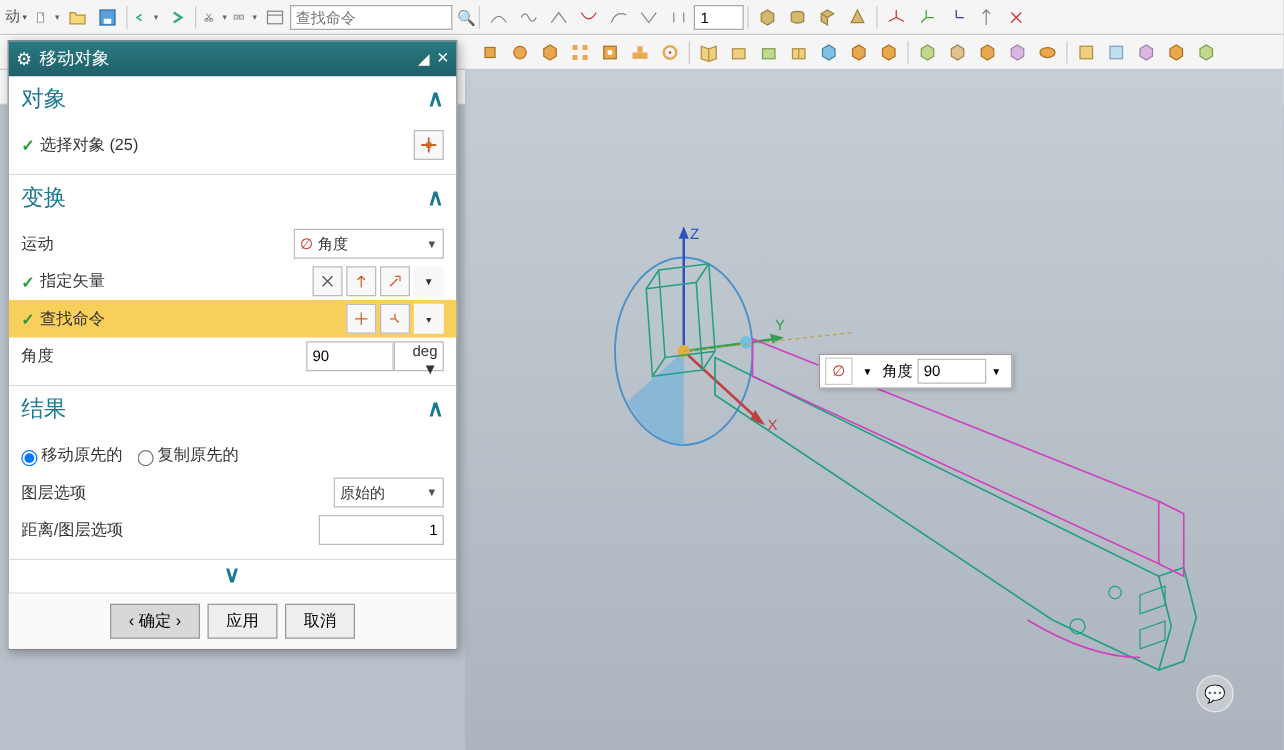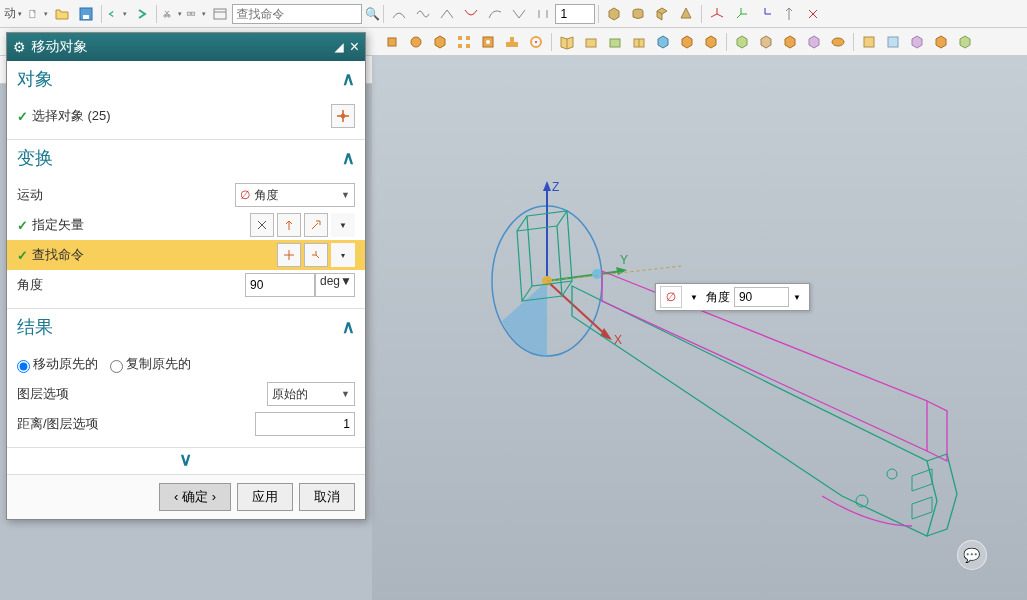--- a/index.html
+++ b/index.html
@@ -38,25 +38,25 @@
 .row.hi { background: #f8cf5a; margin: 0 -10px; padding: 0 10px; }
 .row .lbl { flex: 0 0 auto; }
 .row .chk { color: #2a9d3a; margin-right: 4px; font-weight: bold; }
 .row .fill { flex: 1; }
 .row .obtn { width: 24px; height: 24px; border: 1px solid #bbb; background: #f8f8f8; margin-left: 3px; display: flex; align-items: center; justify-content: center; font-size: 11px; cursor: pointer; }
 .row .obtn.d { border: 1px solid transparent; }
 .row .combo { width: 120px; height: 24px; border: 1px solid #bbb; background: #fff; font-size: 12px; padding: 0 4px; display: flex; align-items: center; }
 .row .combo .cv { flex: 1; }
 .row .combo .ar { font-size: 9px; color: #555; }
 .row .numin { width: 70px; height: 24px; border: 1px solid #bbb; padding: 0 4px; font-size: 12px; }
-.row .unit { width: 40px; height: 24px; border: 1px solid #bbb; background: #fff; font-size: 12px; padding: 0 4px; display: flex; align-items: flex-start; }
+.row .unit { width: 40px; height: 24px; border: 1px solid #bbb; background: #fff; font-size: 12px; padding: 0 4px; display: flex; align-items: flex-end; flex-direction: column; }
 .radio-row label { margin-right: 12px; font-size: 13px; display: flex; align-items: flex-end; }
 .radio-row input { margin-right: 3px; }
 
-.dlg-btns { display: flex; justify-content: flex-end; padding: 8px 10px; gap: 6px; background: #fafafa; }
+.dlg-btns { display: flex; justify-content: center; padding: 8px 10px; gap: 6px; background: #fafafa; }
 .dlg-btns button { padding: 4px 14px; font-size: 13px; border: 1px solid #999; background: #eee; cursor: pointer; }
 .dlg-btns .ok { background: #d8d8d8; }
 .dlg-btns .ok::before { content: '‹ '; }
 .dlg-btns .ok::after { content: ' ›'; }
 
 
 .viewport { position: absolute; left: 372px; top: 56px; right: 0; bottom: 0; background: linear-gradient(#c5cdd5, #acb4bd); overflow: hidden; }
 .viewport svg { width: 100%; height: 100%; }
 
 

